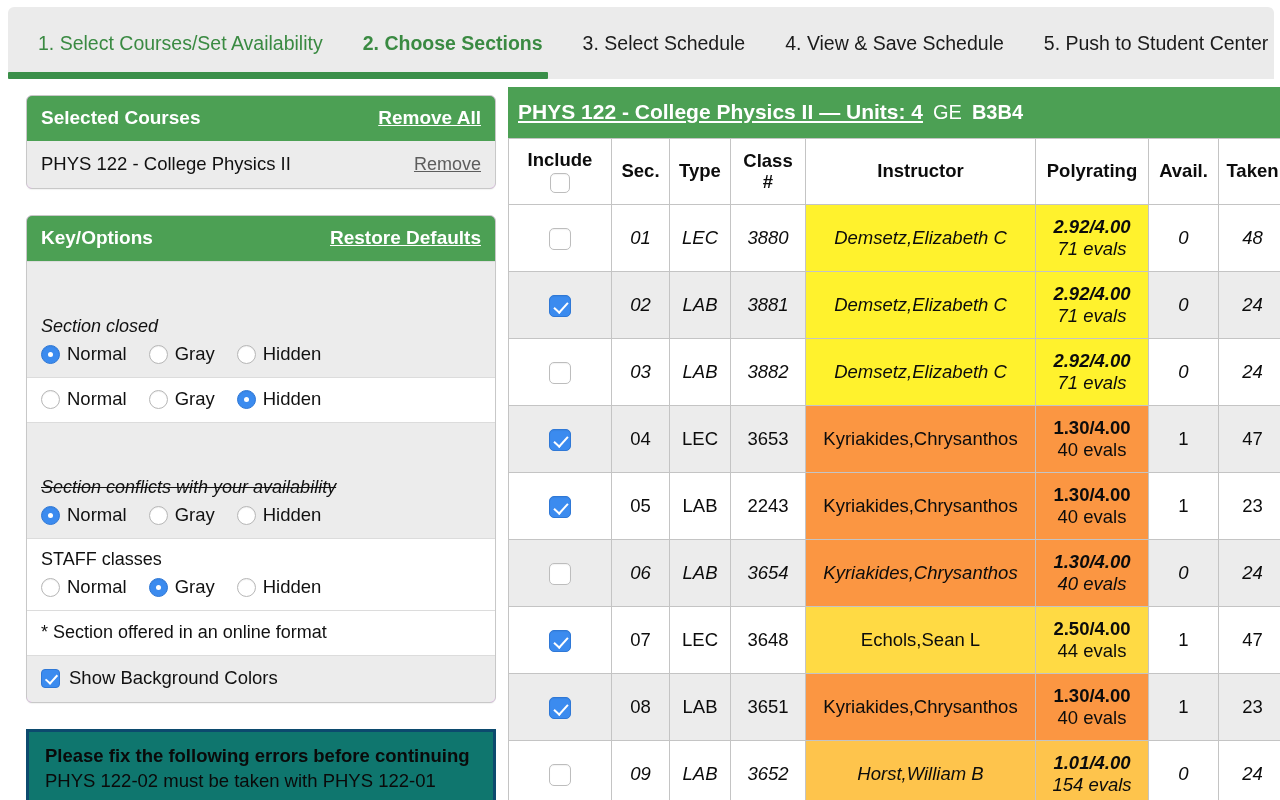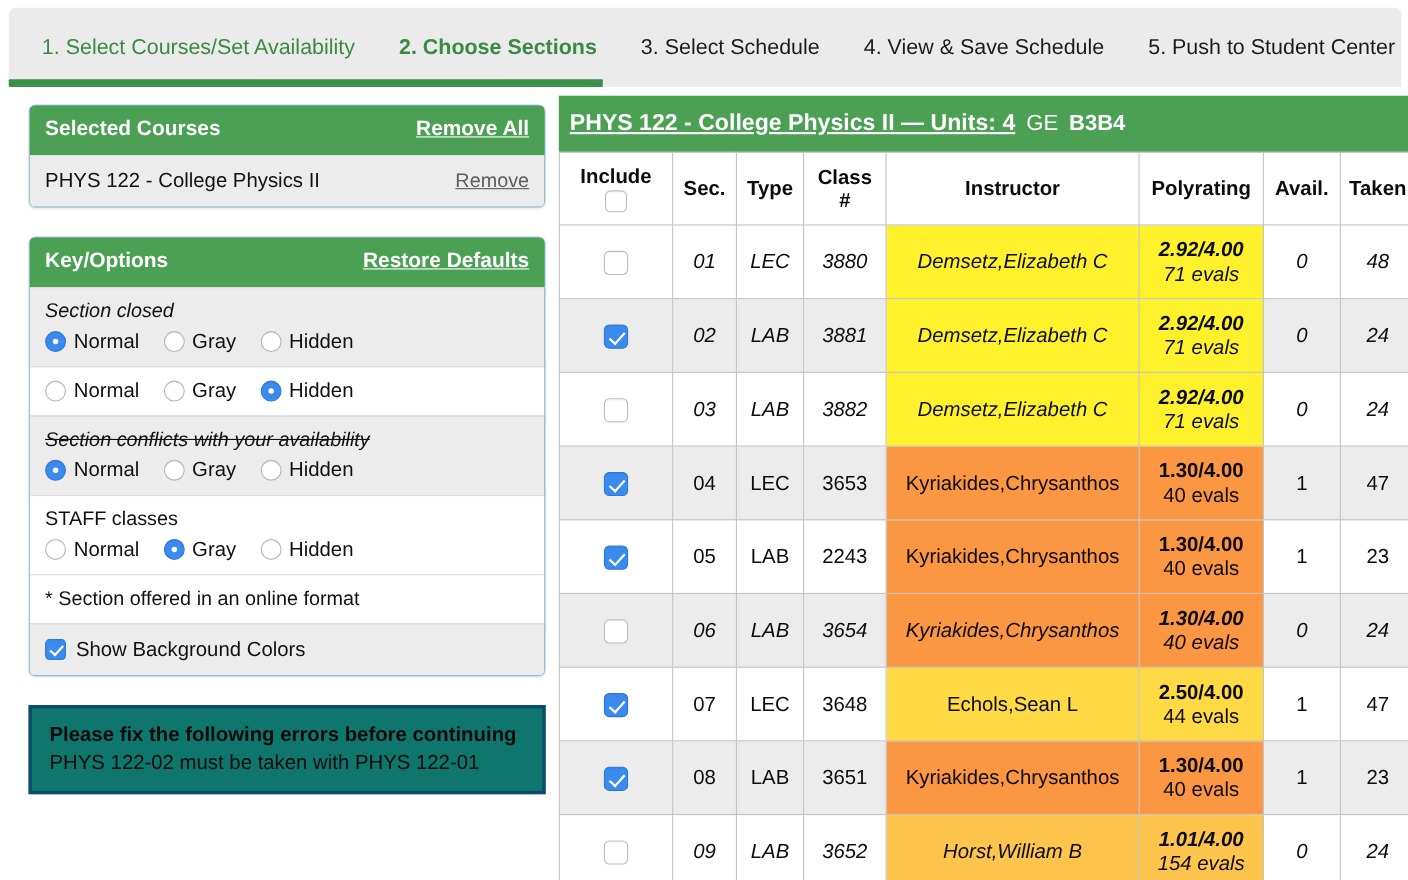--- a/index.html
+++ b/index.html
@@ -61,21 +61,21 @@
   
   #left-col {
     width: 470px;
     margin-left: 26px;
     flex: 0 0 470px;
   }
   .panel {
     border: 1px solid #c8c8c8;
     border-radius: 6px;
     overflow: hidden;
-    background: #0ea5e9;
+    background: #f0abfc;
     margin-bottom: 26px;
     box-shadow: 0 1px 1px rgba(0,0,0,0.05);
   }
   .panel-head {
     background: #4ca054;
     color: #ffffff;
     font-size: 19px;
     font-weight: bold;
     padding: 11px 14px 12px 14px;
     display: flex;
@@ -111,21 +111,21 @@
     background: #ffffff;
   }
   .opt-row.shade { background: #ececec; }
   .opt-row:first-child { border-top: none; }
   .opt-label {
     font-size: 18px;
     color: #111;
     margin-bottom: 6px;
     display: block;
   }
-  .opt-label.ital { font-style: italic; }
+  .opt-label.ital { font-style: italic; margin-top: 44px; }
   .opt-label.strike { text-decoration: line-through; }
   .radio-line { display: flex; align-items: center; gap: 0px; }
   .radio-item {
     display: flex; align-items: center;
     margin-right: 22px;
     cursor: pointer;
   }
   .radio {
     width: 19px; height: 19px;
     border-radius: 50%;

